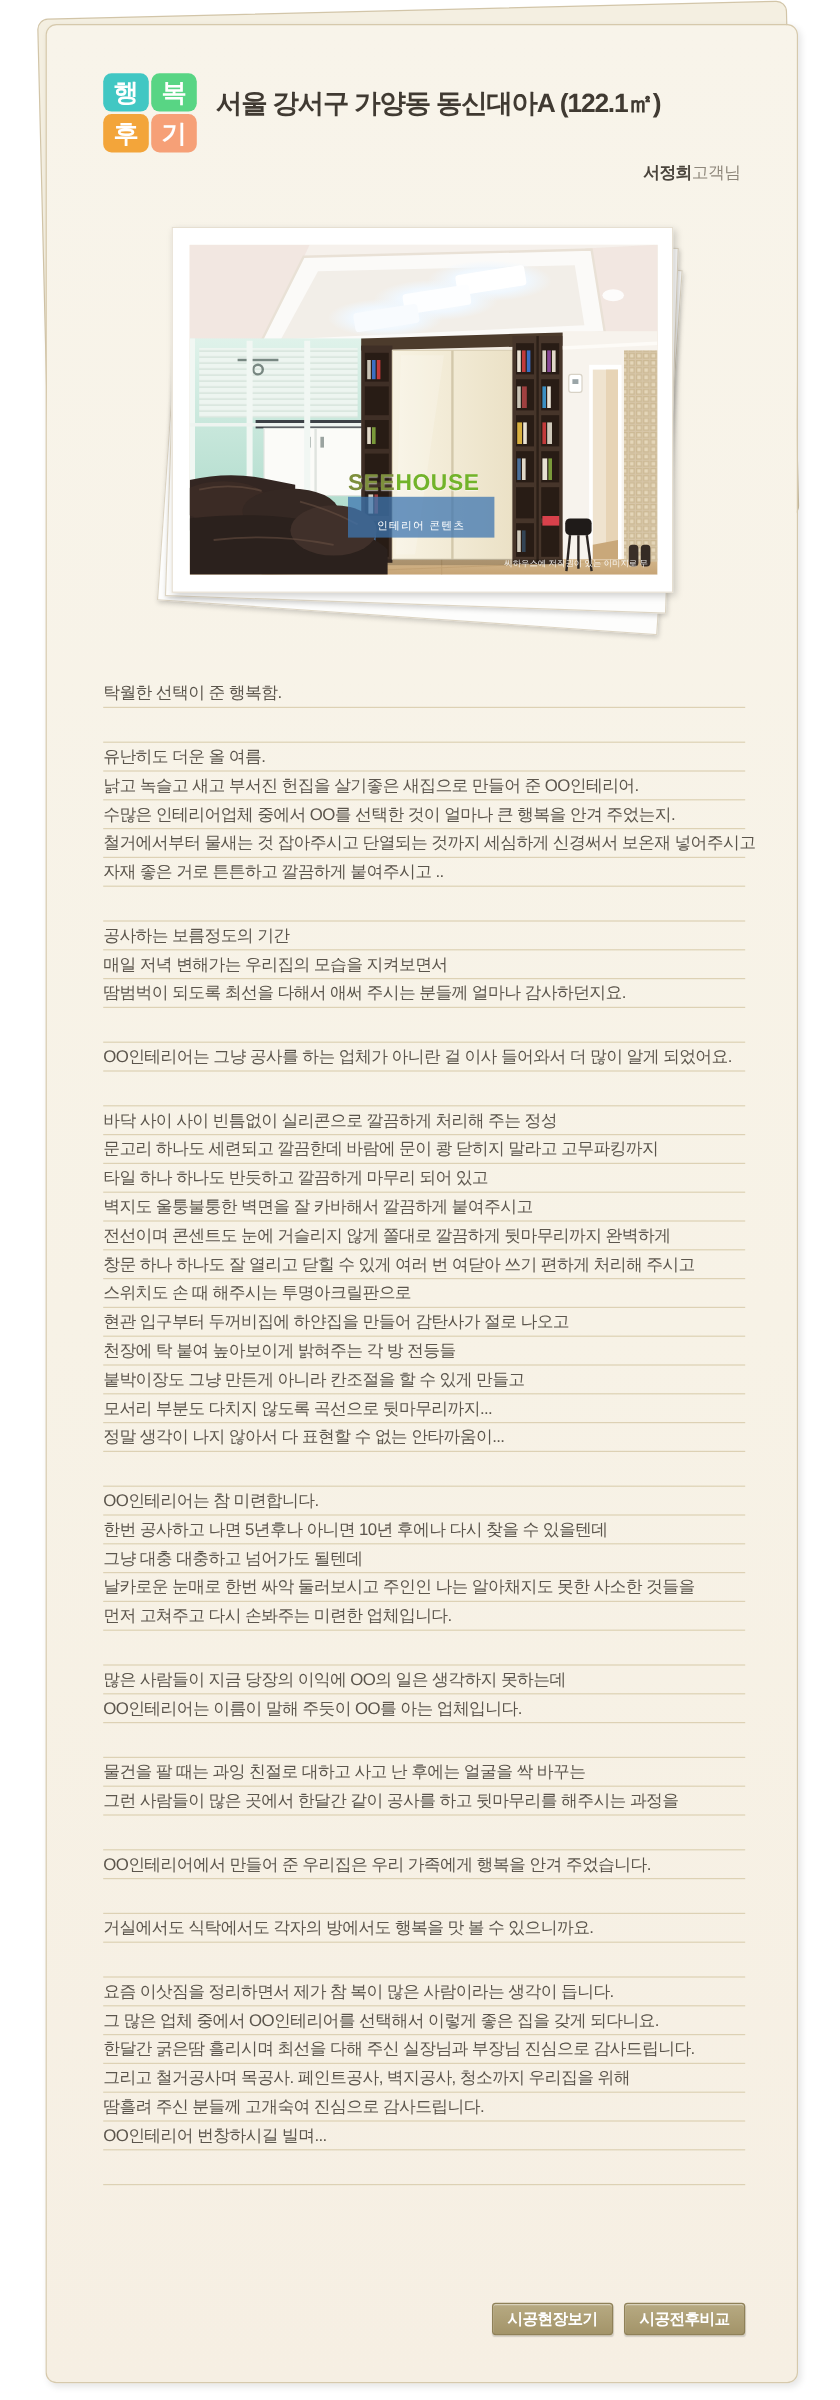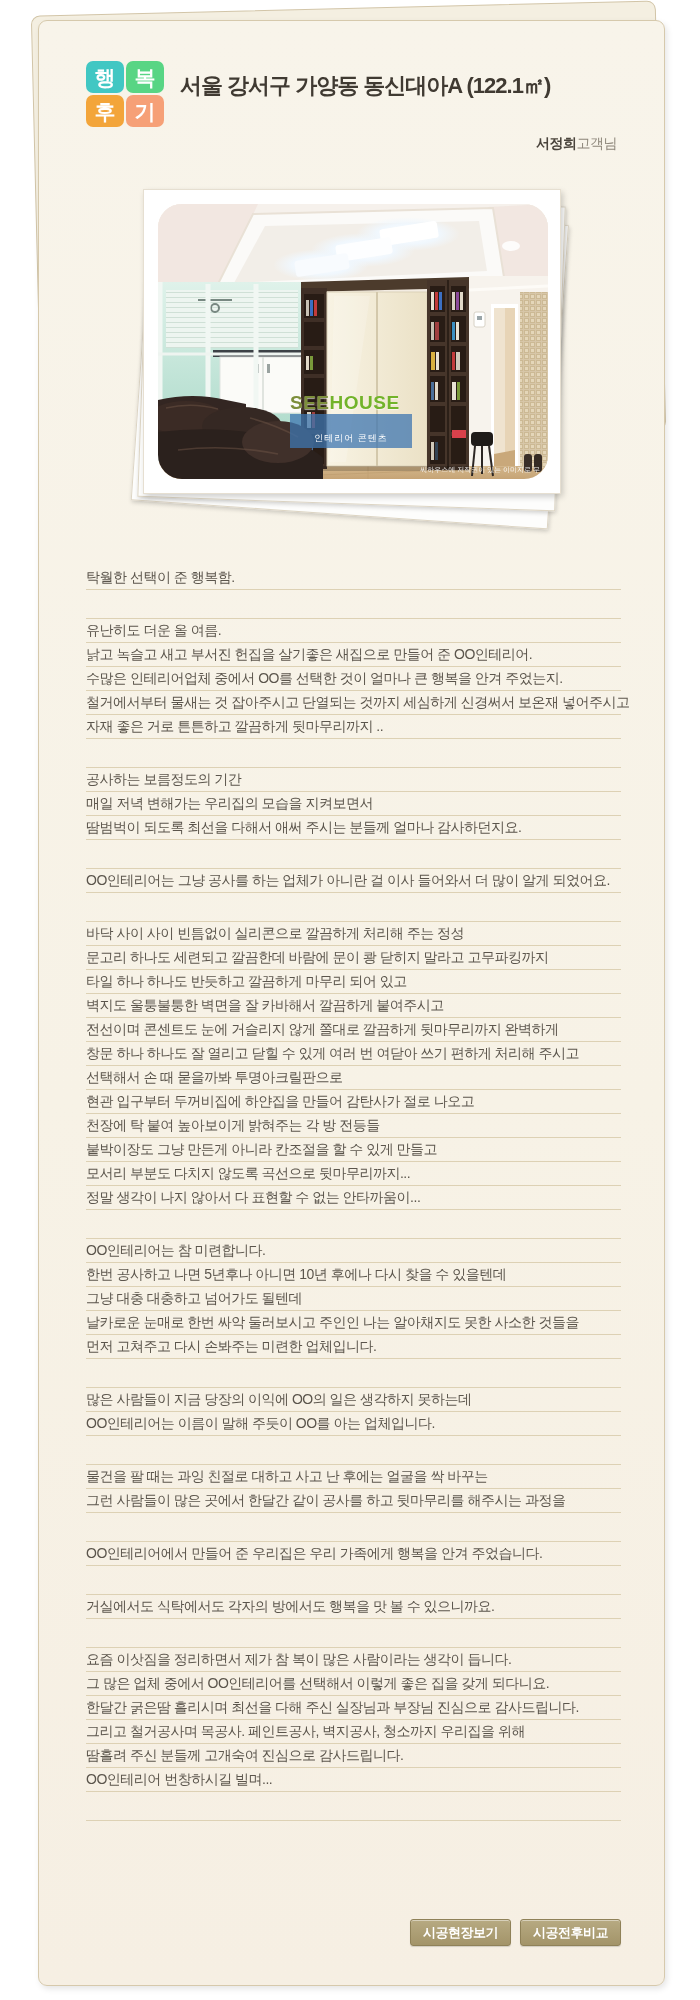--- a/index.html
+++ b/index.html
@@ -33,21 +33,21 @@
   .cust-suffix { color:#8d867a; }
 
   
   .photo-stack { position:absolute; left:104px; top:168px; width:418px; height:305px; }
   .sheet { position:absolute; left:0; top:0; width:418px; height:305px; background:#fdfdfc;
     border:1px solid #ddd5c4; box-shadow:1px 2px 4px rgba(0,0,0,.18); transform-origin:0 0; }
   .s2 { transform:translate(5px,3px) rotate(2deg); }
   .s3 { transform:translate(9px,7px) rotate(4deg); }
   .photo-frame { position:absolute; left:0; top:0; width:418px; height:305px; background:#ffffff;
     border:1px solid #e6dfd1; box-shadow:2px 3px 6px rgba(0,0,0,.18); padding:14px 14px 16px; }
-  .photo { position:relative; width:390px; height:275px; overflow:hidden; background:#efe8dd;border-radius:24px; }
+  .photo { position:relative; width:390px; height:275px; overflow:hidden; background:#efe8dd; }
   .photo svg { display:block; width:390px; height:275px; }
 
   .watermark { position:absolute; left:132px; top:188px; width:170px; }
   .wm-row { position:relative; height:20px; white-space:nowrap; }
   .wm-see { font-weight:bold; font-size:19px; letter-spacing:.5px; color:#7d8f3c;
     text-shadow:0 1px 1px rgba(255,255,255,.6); }
   .wm-house { font-weight:bold; font-size:19px; letter-spacing:.5px; color:#72b32a;
     text-shadow:0 1px 1px rgba(255,255,255,.6); }
   .wm-logo { position:absolute; left:126px; top:-10px; width:28px; height:34px; }
   .wm-sub { margin-top:2px; width:122px; background:rgba(62,118,176,.75); color:#fff;
@@ -285,35 +285,35 @@
       </div>
     </div>
 
     <div class="review" id="review">
         <div class="rline">탁월한 선택이 준 행복함.</div>
         <div class="rline blank"></div>
         <div class="rline">유난히도 더운 올 여름.</div>
         <div class="rline">낡고 녹슬고 새고 부서진 헌집을 살기좋은 새집으로 만들어 준 OO인테리어.</div>
         <div class="rline">수많은 인테리어업체 중에서 OO를 선택한 것이 얼마나 큰 행복을 안겨 주었는지.</div>
         <div class="rline">철거에서부터 물새는 것 잡아주시고 단열되는 것까지 세심하게 신경써서 보온재 넣어주시고</div>
-        <div class="rline">자재 좋은 거로 튼튼하고 깔끔하게 뒷마무리까지 ..</div>
+        <div class="rline">자재 좋은 거로 튼튼하고 깔끔하게 붙여주시고 ..</div>
         <div class="rline blank"></div>
         <div class="rline">공사하는 보름정도의 기간</div>
         <div class="rline">매일 저녁 변해가는 우리집의 모습을 지켜보면서</div>
         <div class="rline">땀범벅이 되도록 최선을 다해서 애써 주시는 분들께 얼마나 감사하던지요.</div>
         <div class="rline blank"></div>
         <div class="rline">OO인테리어는 그냥 공사를 하는 업체가 아니란 걸 이사 들어와서 더 많이 알게 되었어요.</div>
         <div class="rline blank"></div>
         <div class="rline">바닥 사이 사이 빈틈없이 실리콘으로 깔끔하게 처리해 주는 정성</div>
         <div class="rline">문고리 하나도 세련되고 깔끔한데 바람에 문이 쾅 닫히지 말라고 고무파킹까지</div>
         <div class="rline">타일 하나 하나도 반듯하고 깔끔하게 마무리 되어 있고</div>
         <div class="rline">벽지도 울퉁불퉁한 벽면을 잘 카바해서 깔끔하게 붙여주시고</div>
         <div class="rline">전선이며 콘센트도 눈에 거슬리지 않게 쫄대로 깔끔하게 뒷마무리까지 완벽하게</div>
         <div class="rline">창문 하나 하나도 잘 열리고 닫힐 수 있게 여러 번 여닫아 쓰기 편하게 처리해 주시고</div>
-        <div class="rline">선택해서 손 때 묻을까봐 투명아크릴판으로</div>
+        <div class="rline">스위치도 손 때 해주시는 투명아크릴판으로</div>
         <div class="rline">현관 입구부터 두꺼비집에 하얀집을 만들어 감탄사가 절로 나오고</div>
         <div class="rline">천장에 탁 붙여 높아보이게 밝혀주는 각 방 전등들</div>
         <div class="rline">붙박이장도 그냥 만든게 아니라 칸조절을 할 수 있게 만들고</div>
         <div class="rline">모서리 부분도 다치지 않도록 곡선으로 뒷마무리까지...</div>
         <div class="rline">정말 생각이 나지 않아서 다 표현할 수 없는 안타까움이...</div>
         <div class="rline blank"></div>
         <div class="rline">OO인테리어는 참 미련합니다.</div>
         <div class="rline">한번 공사하고 나면 5년후나 아니면 10년 후에나 다시 찾을 수 있을텐데</div>
         <div class="rline">그냥 대충 대충하고 넘어가도 될텐데</div>
         <div class="rline">날카로운 눈매로 한번 싸악 둘러보시고 주인인 나는 알아채지도 못한 사소한 것들을</div>

